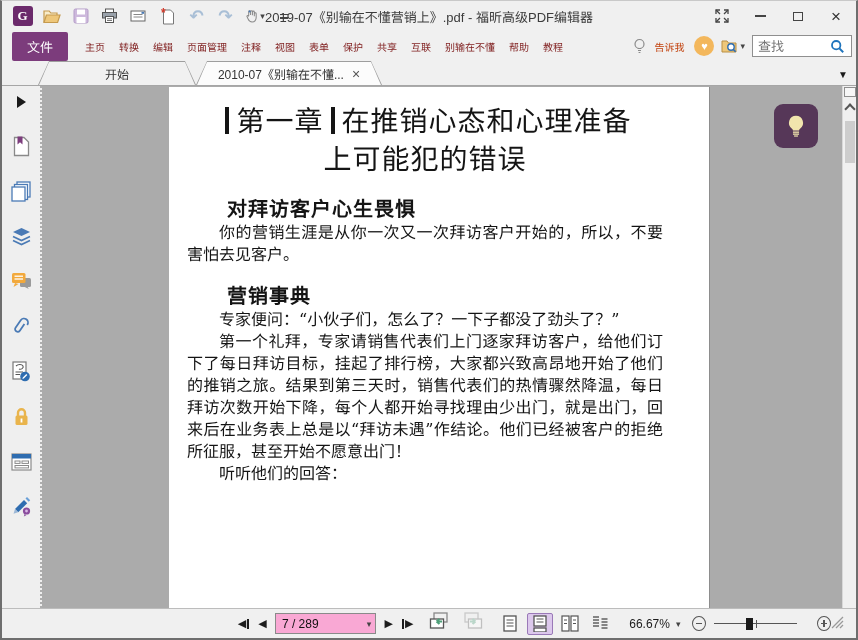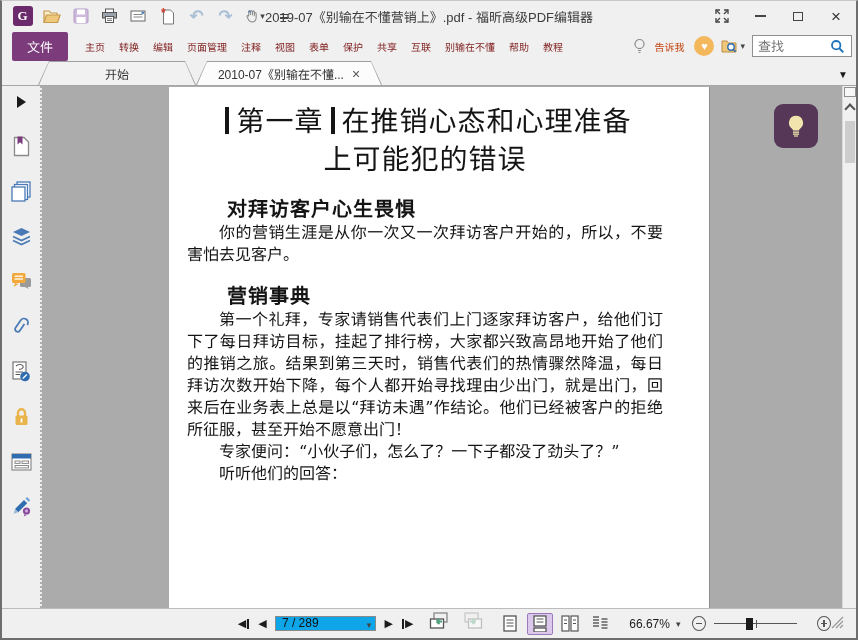--- a/index.html
+++ b/index.html
@@ -63,21 +63,21 @@
 
   .vscroll { flex:0 0 14px; background:#f0f0f0; border-left:1px solid #d8d8d8; display:flex; flex-direction:column; align-items:center; }
   .scroll-topbox { width:12px; height:10px; border:1px solid #8f8f8f; background:#f7f7f7; margin-top:1px; }
   .scroll-up { width:8px; height:8px; border-left:2px solid #555; border-top:2px solid #555; transform:rotate(45deg); margin-top:8px; }
   .scroll-thumb { width:10px; height:42px; background:#cdcdcd; margin-top:8px; }
 
   
   .statusbar { height:30px; flex:0 0 30px; background:#f0f0f0; border-top:1px solid #bcbcbc; display:flex; align-items:center; padding-left:232px; }
   .nav-btn { width:21px; height:20px; display:flex; align-items:center; justify-content:center; font-size:11px; color:#1c1c1c; gap:1px; }
   .nav-stop { width:2px; height:10px; background:#1c1c1c; }
-  .pagebox { width:112px; height:15px; background:#0ea5e9; border:1px solid #8a8a8a; display:flex; align-items:flex-end; margin:0 3px; }
+  .pagebox { width:112px; height:21px; background:#f9a8d4; border:1px solid #8a8a8a; display:flex; align-items:center; margin:0 3px; }
   .pagebox input { border:none; outline:none; width:86px; font-size:12px; color:#111; padding-left:6px; background:transparent; }
   .pagebox .caret { margin-left:auto; padding-right:4px; }
   .view-btns { display:flex; gap:6px; margin-left:12px; }
   .layout-btns { display:flex; gap:4px; margin-left:14px; }
   .layout-btn { width:26px; height:22px; display:flex; align-items:center; justify-content:center; border:1px solid transparent; border-radius:2px; }
   .layout-btn.active { background:#dcc8ec; border-color:#9a79b8; }
   .zoom-label { font-size:12px; color:#1c1c1c; margin-left:16px; }
   .zoom-caret { font-size:9px; color:#444; margin-left:6px; }
   .circ-btn { width:15px; height:15px; border:1.4px solid #555; border-radius:50%; position:relative; margin-left:12px; }
   .circ-btn::before { content:""; position:absolute; left:3px; right:3px; top:50%; height:1.4px; margin-top:-0.7px; background:#555; }
@@ -318,22 +318,22 @@
     <div class="viewport">
       <div class="page">
         <div class="page-inner">
           <div class="doc-title">
             <div><span class="vbar"></span><span>第一章</span><span class="vbar"></span><span>在推销心态和心理准备</span></div>
             <div>上可能犯的错误</div>
           </div>
           <div class="h2">对拜访客户心生畏惧</div>
           <div class="para">你的营销生涯是从你一次又一次拜访客户开始的，所以，不要害怕去见客户。</div>
           <div class="h2">营销事典</div>
+          <div class="para">专家便问：“小伙子们，怎么了？一下子都没了劲头了？”</div>
           <div class="para">第一个礼拜，专家请销售代表们上门逐家拜访客户，给他们订下了每日拜访目标，挂起了排行榜，大家都兴致高昂地开始了他们的推销之旅。结果到第三天时，销售代表们的热情骤然降温，每日拜访次数开始下降，每个人都开始寻找理由少出门，就是出门，回来后在业务表上总是以“拜访未遇”作结论。他们已经被客户的拒绝所征服，甚至开始不愿意出门！</div>
-          <div class="para">专家便问：“小伙子们，怎么了？一下子都没了劲头了？”</div>
           <div class="para">听听他们的回答：</div>
         </div>
       </div>
       <div class="assistant-btn">
         <svg width="26" height="26" viewBox="0 0 24 24">
             <path d="M12 2.6a6.6 6.6 0 0 0-3.7 12c.5.4.9 1 .9 1.6h5.6c0-.6.4-1.2.9-1.6A6.6 6.6 0 0 0 12 2.6z" fill="#f1e5ad"></path>
             <rect x="9.2" y="17.1" width="5.6" height="1.2" fill="#f1e5ad"></rect>
             <rect x="9.2" y="18.9" width="5.6" height="1.2" fill="#f1e5ad"></rect>
             <rect x="10.2" y="20.7" width="3.6" height="1.1" fill="#f1e5ad"></rect>
           </svg>

